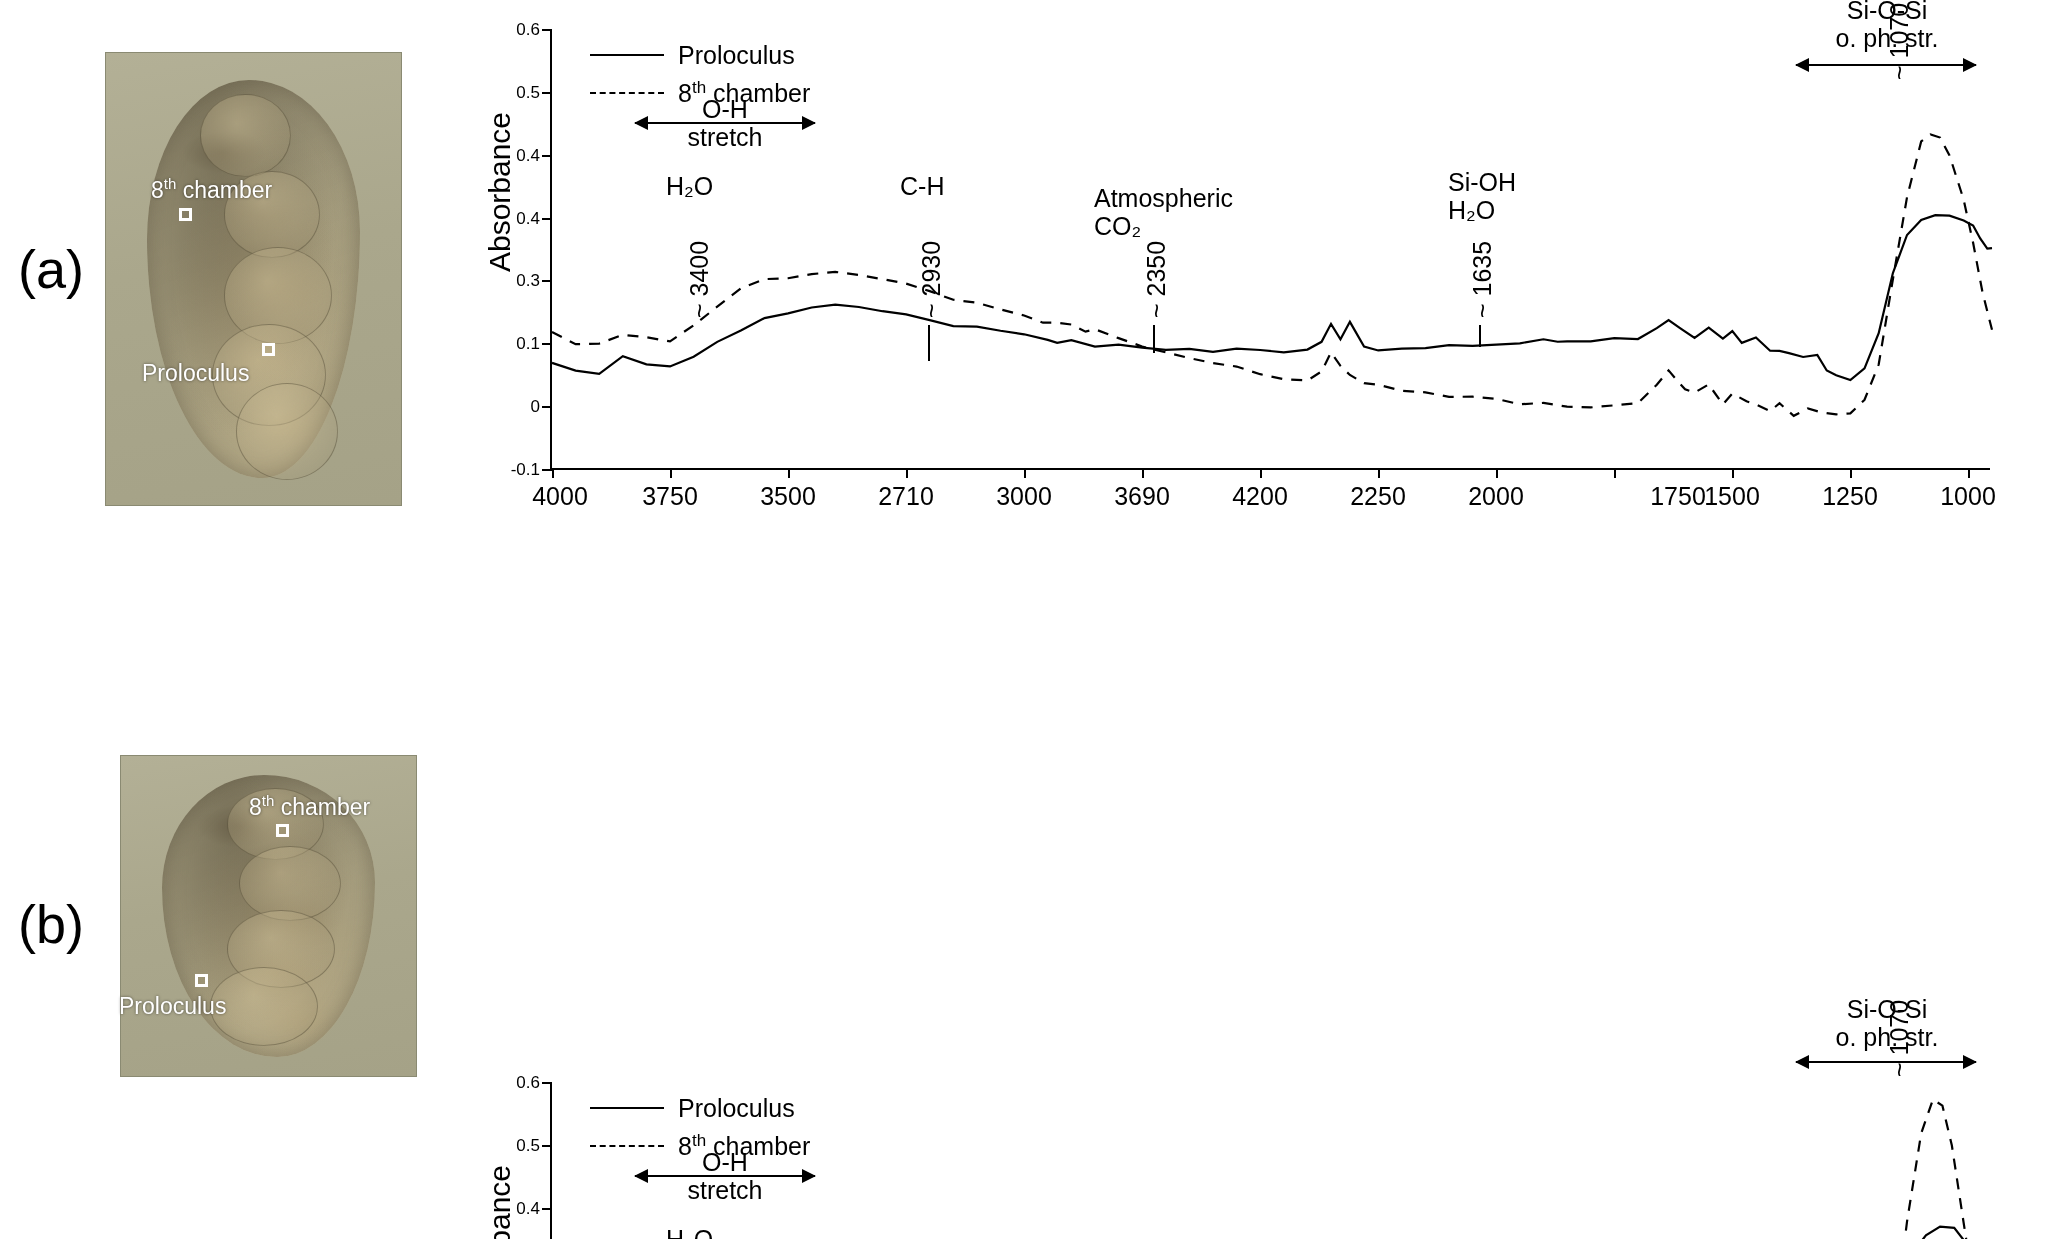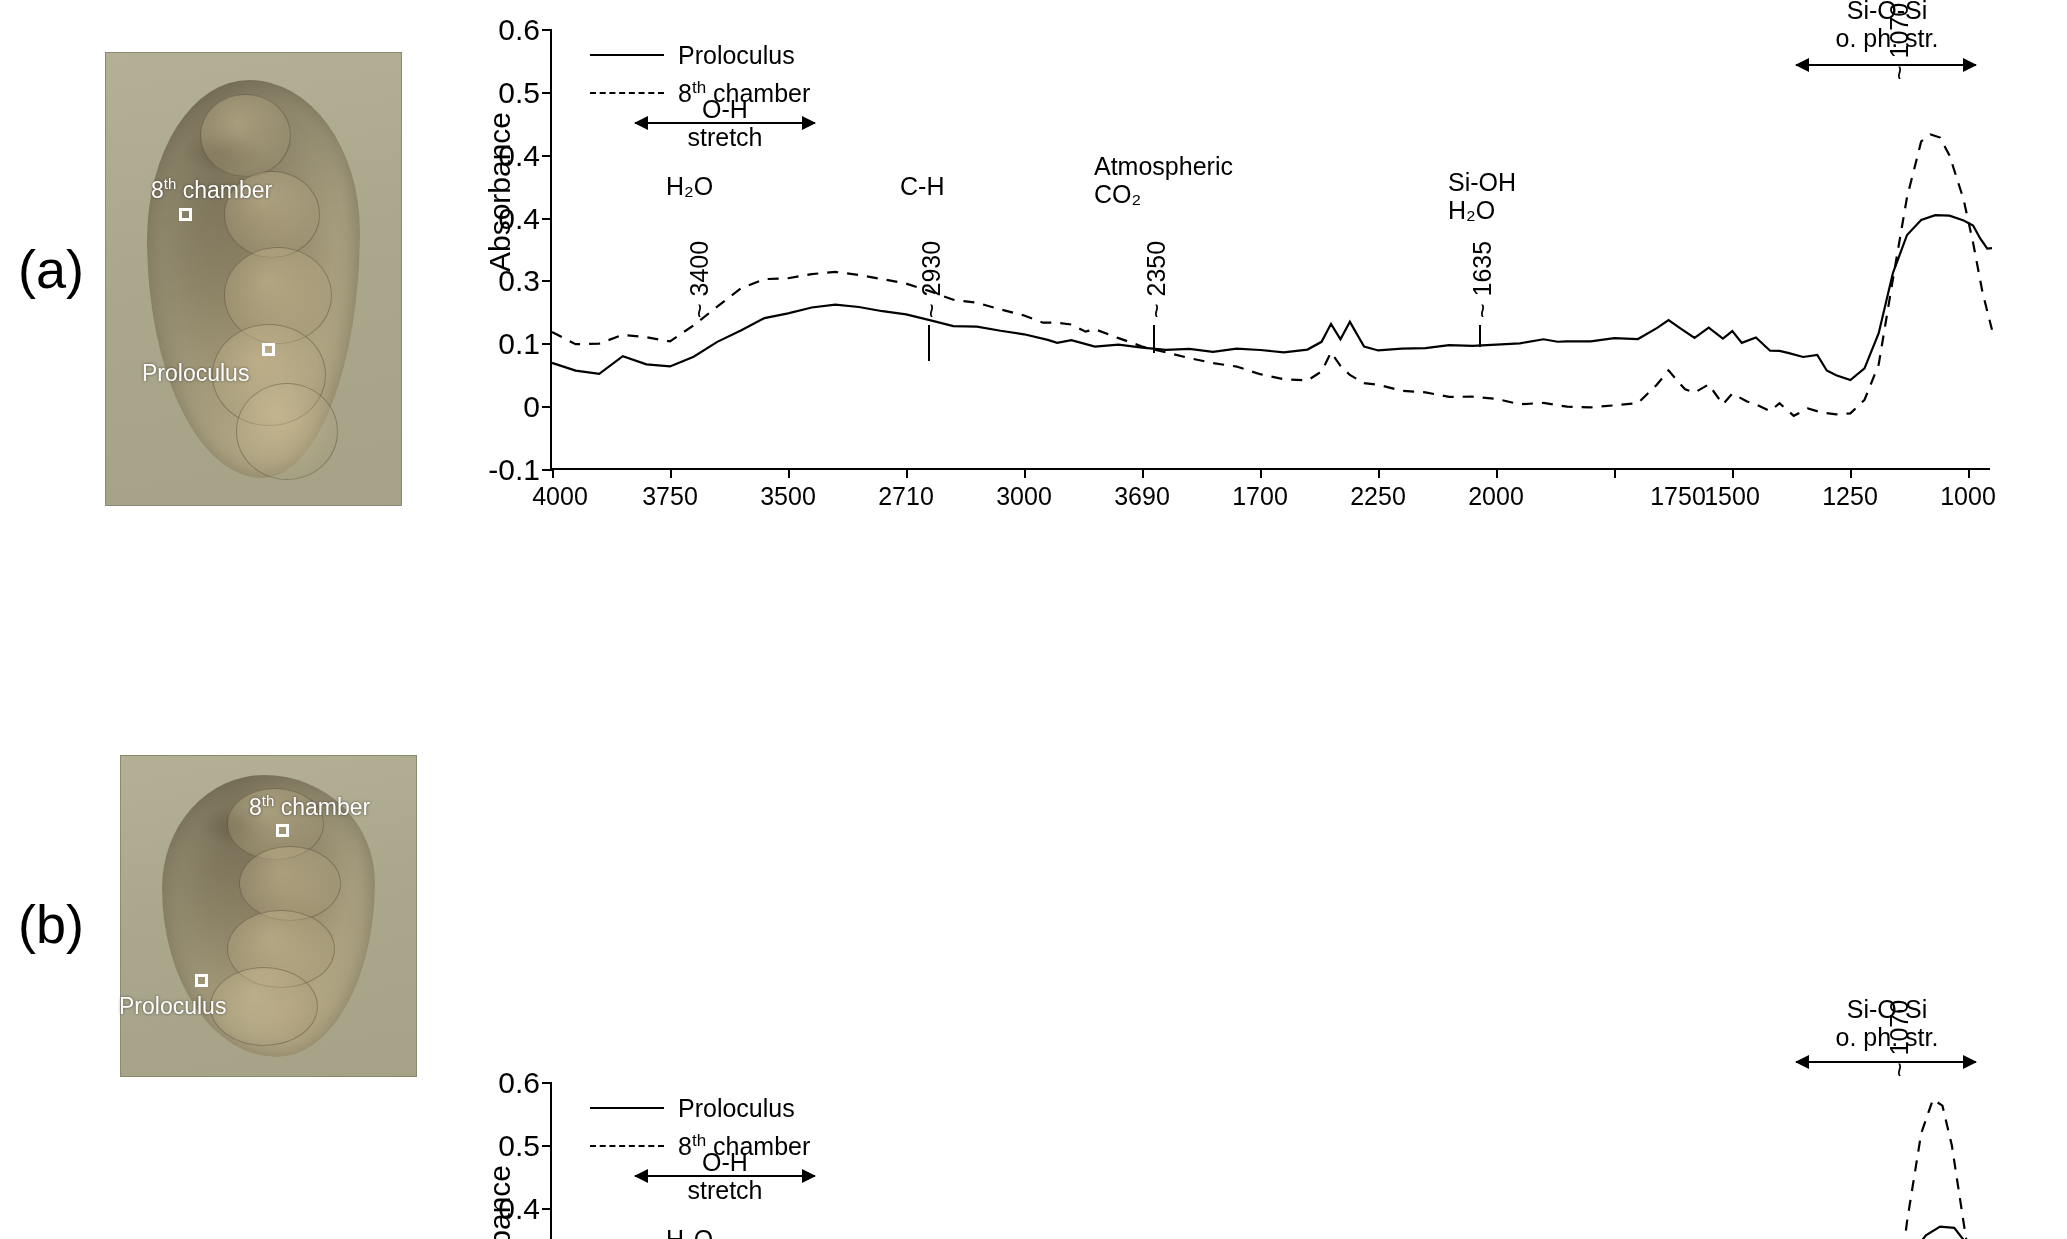--- a/index.html
+++ b/index.html
@@ -86,21 +86,21 @@
   .plot-frame {
     position: absolute;
     border-left: 2px solid #000;
     border-bottom: 2px solid #000;
     box-sizing: border-box;
   }
   .ytick {
     position: absolute;
     right: 100%;
     transform: translateY(-50%);
-    font-size: 30px;
+    font-size: 17px;
     padding-right: 12px;
     white-space: nowrap;
   }
   .ytick-mark {
     position: absolute;
     right: 100%;
     width: 10px;
     height: 0;
     border-top: 2px solid #000;
     transform: translateY(-1px);
@@ -238,21 +238,21 @@
       <div class="xtick" style="left:118px;">3750</div>
       <div class="xtick-mark" style="left:118px;"></div>
       <div class="xtick" style="left:236px;">3500</div>
       <div class="xtick-mark" style="left:236px;"></div>
       <div class="xtick" style="left:354px;">2710</div>
       <div class="xtick-mark" style="left:354px;"></div>
       <div class="xtick" style="left:472px;">3000</div>
       <div class="xtick-mark" style="left:472px;"></div>
       <div class="xtick" style="left:590px;">3690</div>
       <div class="xtick-mark" style="left:590px;"></div>
-      <div class="xtick" style="left:708px;">1700</div>
+      <div class="xtick" style="left:708px;">4200</div>
       <div class="xtick-mark" style="left:708px;"></div>
       <div class="xtick" style="left:826px;">2250</div>
       <div class="xtick-mark" style="left:826px;"></div>
       <div class="xtick" style="left:944px;">2000</div>
       <div class="xtick-mark" style="left:944px;"></div>
       <div class="xtick" style="left:1126px;">1750</div>
       <div class="xtick-mark" style="left:1062px;"></div>
       <div class="xtick" style="left:1180px;">1500</div>
       <div class="xtick-mark" style="left:1180px;"></div>
       <div class="xtick" style="left:1298px;">1250</div>
@@ -287,21 +287,21 @@
       <span>H₂O</span>
     </div>
     <div class="vlabel" style="left:255px; top:318px;">~ 3400</div>
 
     <div class="annot" style="left:470px; top:172px;">
       <span>C-H</span>
     </div>
     <div class="vlabel" style="left:487px; top:318px;">~ 2930</div>
     <div class="leader" style="left:498px; top:325px; height:36px;"></div>
 
-    <div class="annot" style="left:664px; top:152px;">
+    <div class="annot" style="left:664px; top:184px;">
       <div>Atmospheric</div>
       <div>CO₂</div>
     </div>
     <div class="vlabel" style="left:712px; top:318px;">~ 2350</div>
     <div class="leader" style="left:723px; top:325px; height:28px;"></div>
 
     <div class="annot" style="left:1018px; top:168px;">
       <div>Si-OH</div>
       <div>H₂O</div>
     </div>

